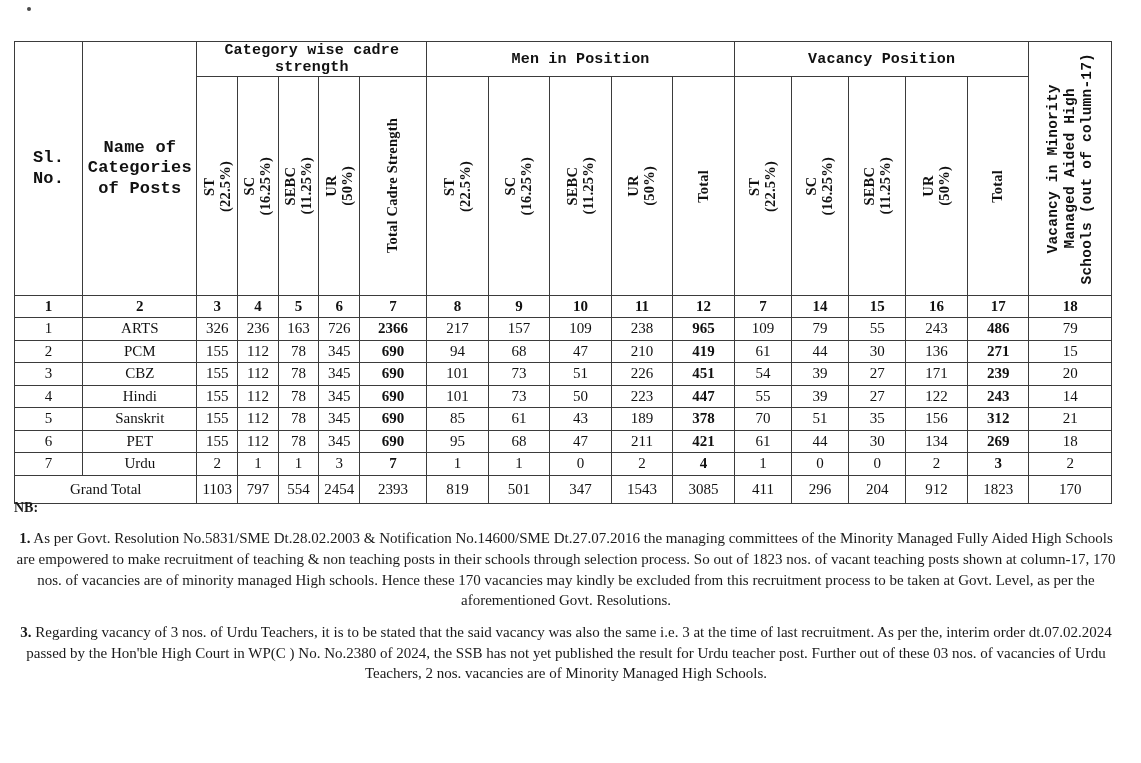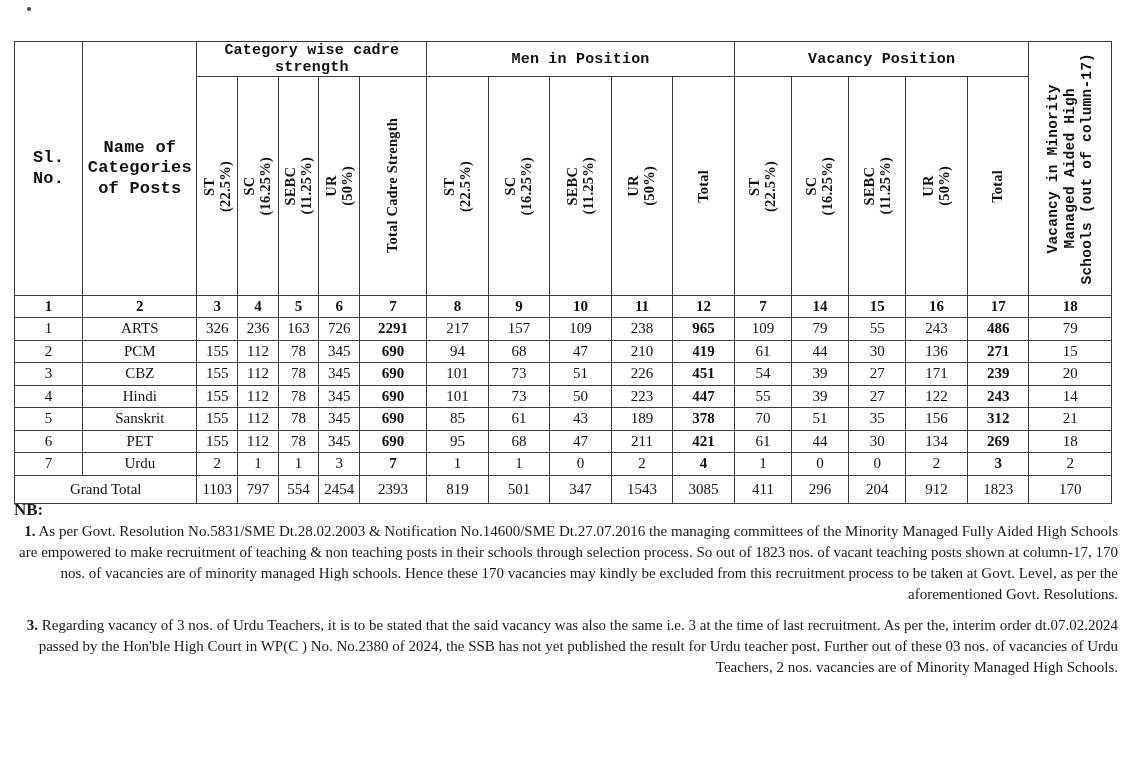--- a/index.html
+++ b/index.html
@@ -127,25 +127,26 @@
   .notes {
     position: absolute;
     left: 14px;
     top: 498px;
     width: 1104px;
     font-size: 15px;
     line-height: 1.38;
   }
   .nb-label {
     font-weight: bold;
-    font-size: 17px;
+    font-size: 14px;
+    margin-bottom: 11px;
   }
   .note {
     margin-bottom: 11px;
-    text-align: right;
+    text-align: center;
   }
   .note .idx {
     font-weight: bold;
   }
   .note-body {
     display: inline;
   }
 </style>
 </head>
 <body>
@@ -315,21 +316,21 @@
       </thead>
 
       <tbody>
         <tr class="drow">
           <td>1</td>
           <td>ARTS</td>
           <td class="sep-l">326</td>
           <td>236</td>
           <td>163</td>
           <td>726</td>
-          <td class="b">2291</td>
+          <td class="b">2366</td>
           <td class="sep-l">217</td>
           <td>157</td>
           <td>109</td>
           <td>238</td>
           <td class="b">965</td>
           <td class="sep-l">109</td>
           <td>79</td>
           <td>55</td>
           <td>243</td>
           <td class="b">486</td>

